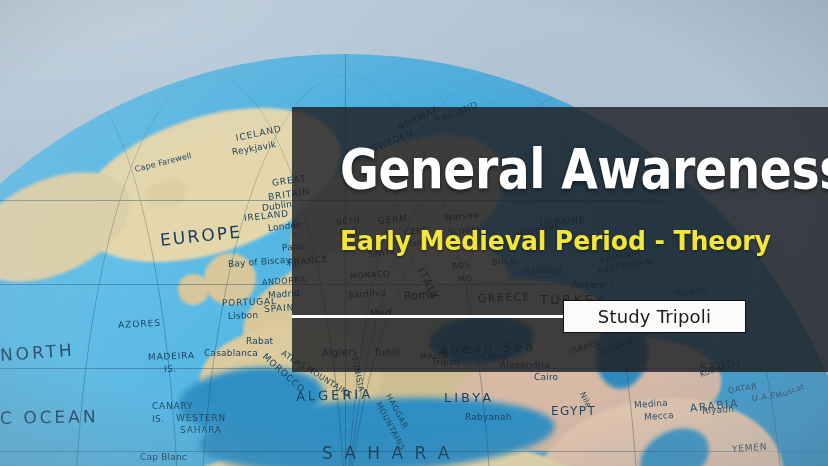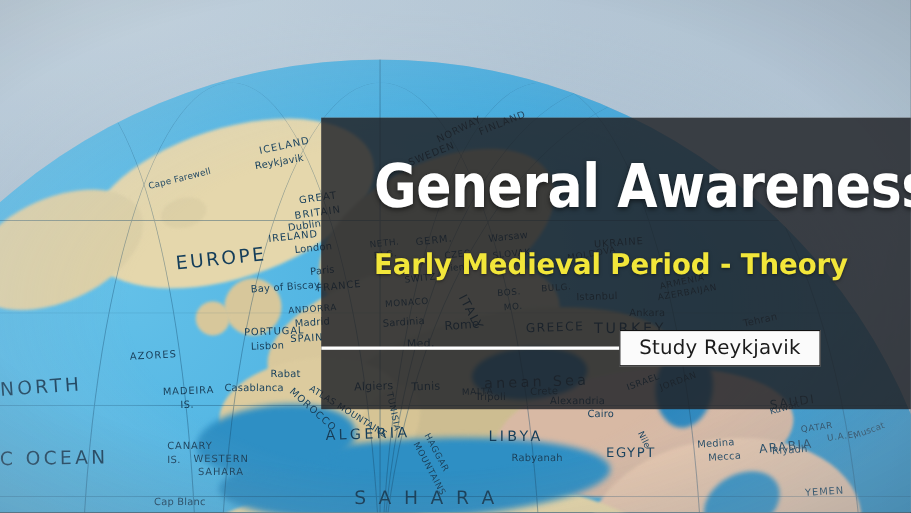--- a/index.html
+++ b/index.html
@@ -293,16 +293,16 @@
 
   <div class="panel"></div>
 
   <div class="title">General Awareness</div>
 
   <div class="subtitle">Early Medieval Period - Theory</div>
 
   <div class="rule"></div>
 
   <div class="badge">
-    <span>Study Reykjavik</span>
+    <span>Study Tripoli</span>
   </div>
 
 </div>
 
 </body></html>

